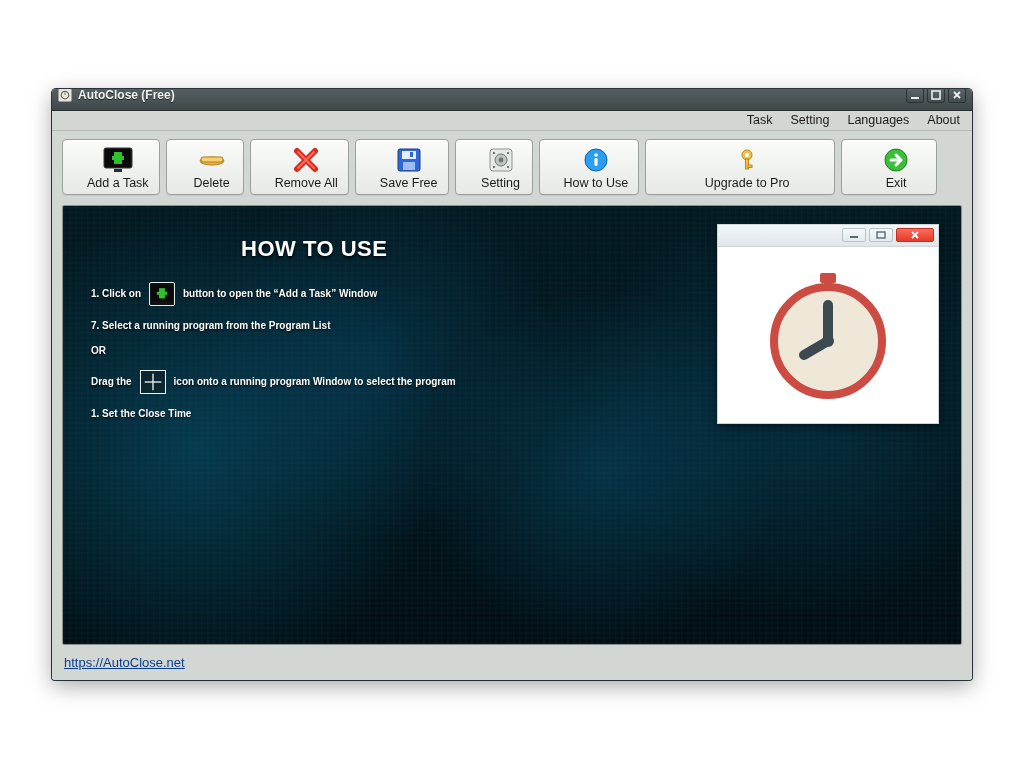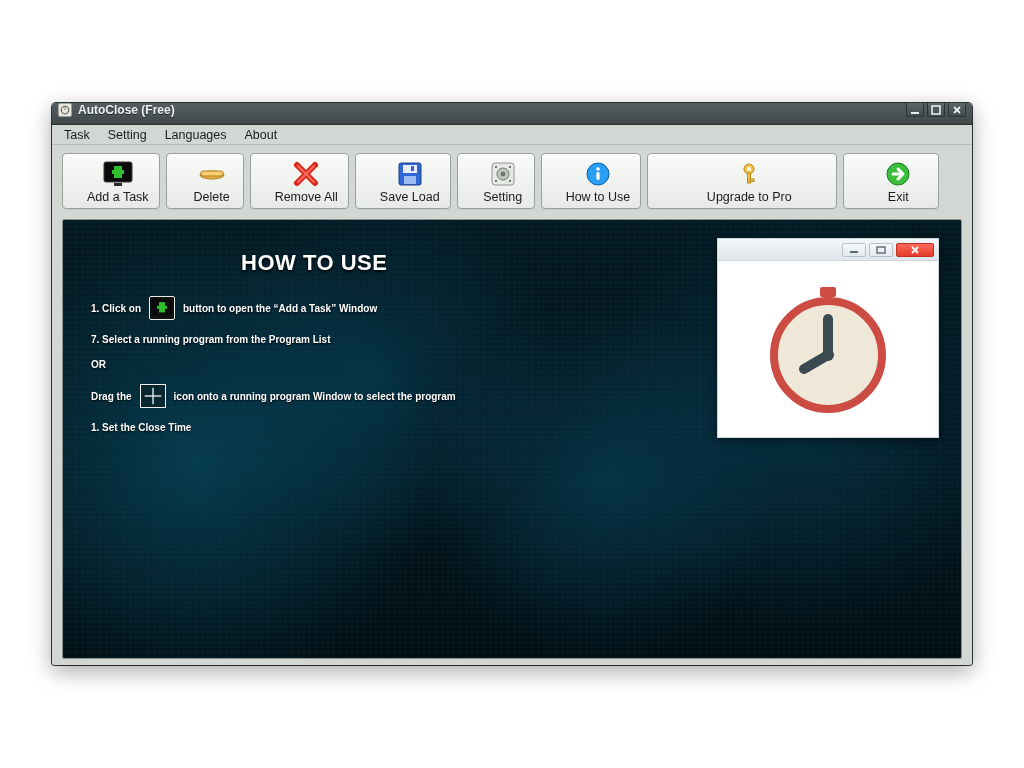--- a/index.html
+++ b/index.html
@@ -56,20 +56,21 @@
   .winbtn svg { display:block; }
 
   
   .menubar {
     height: 20px;
     background: #d3d7d4;
     border-bottom: 1px solid #b7bbb8;
     display: flex; align-items: center;
     padding: 5px 4px;
     gap: 2px;
+    justify-content: flex-end;
   }
   .menuitem {
     padding: 1px 8px;
     color: #1a1a1a;
     font-size: 12.5px;
     cursor: default;
   }
 
   
   .toolbar-wrap {
@@ -285,21 +286,21 @@
 
         <div class="tbtn">
           <div class="ticon">
             <svg width="26" height="26" viewBox="0 0 26 26">
               <rect x="2" y="2" width="22" height="22" rx="2" fill="#2f67d6" stroke="#1a3e86"></rect>
               <rect x="6" y="4" width="14" height="8" fill="#e8eef9"></rect>
               <rect x="7" y="15" width="12" height="8" fill="#9dbdf2"></rect>
               <rect x="14" y="5" width="3" height="5" fill="#2f67d6"></rect>
             </svg>
           </div>
-          <div class="tlabel">Save Load</div>
+          <div class="tlabel">Save Free</div>
         </div>
 
 
         <div class="tbtn" style="min-width:78px">
           <div class="ticon">
             <svg width="26" height="26" viewBox="0 0 26 26">
               <rect x="2" y="2" width="22" height="22" rx="3" fill="#e6e9e6" stroke="#8f948f"></rect>
               <circle cx="13" cy="13" r="6" fill="#bfc6bf" stroke="#6f756f"></circle>
               <circle cx="13" cy="13" r="2.4" fill="#6f756f"></circle>
               <rect x="5" y="5" width="2" height="2" fill="#6f756f"></rect>
@@ -411,15 +412,18 @@
               <line x1="70" y1="76" x2="70" y2="40" stroke="#3a4a50" stroke-width="10" stroke-linecap="round"></line>
               <line x1="70" y1="76" x2="46" y2="90" stroke="#3a4a50" stroke-width="10" stroke-linecap="round"></line>
               <circle cx="70" cy="76" r="6" fill="#3a4a50"></circle>
             </svg>
           </div>
         </div>
 
       </div>
     </div>
 
+    <div class="footer">
+      <a>https://AutoClose.net</a>
+    </div>
 
   </div>
 </div>
 
 </body></html>

